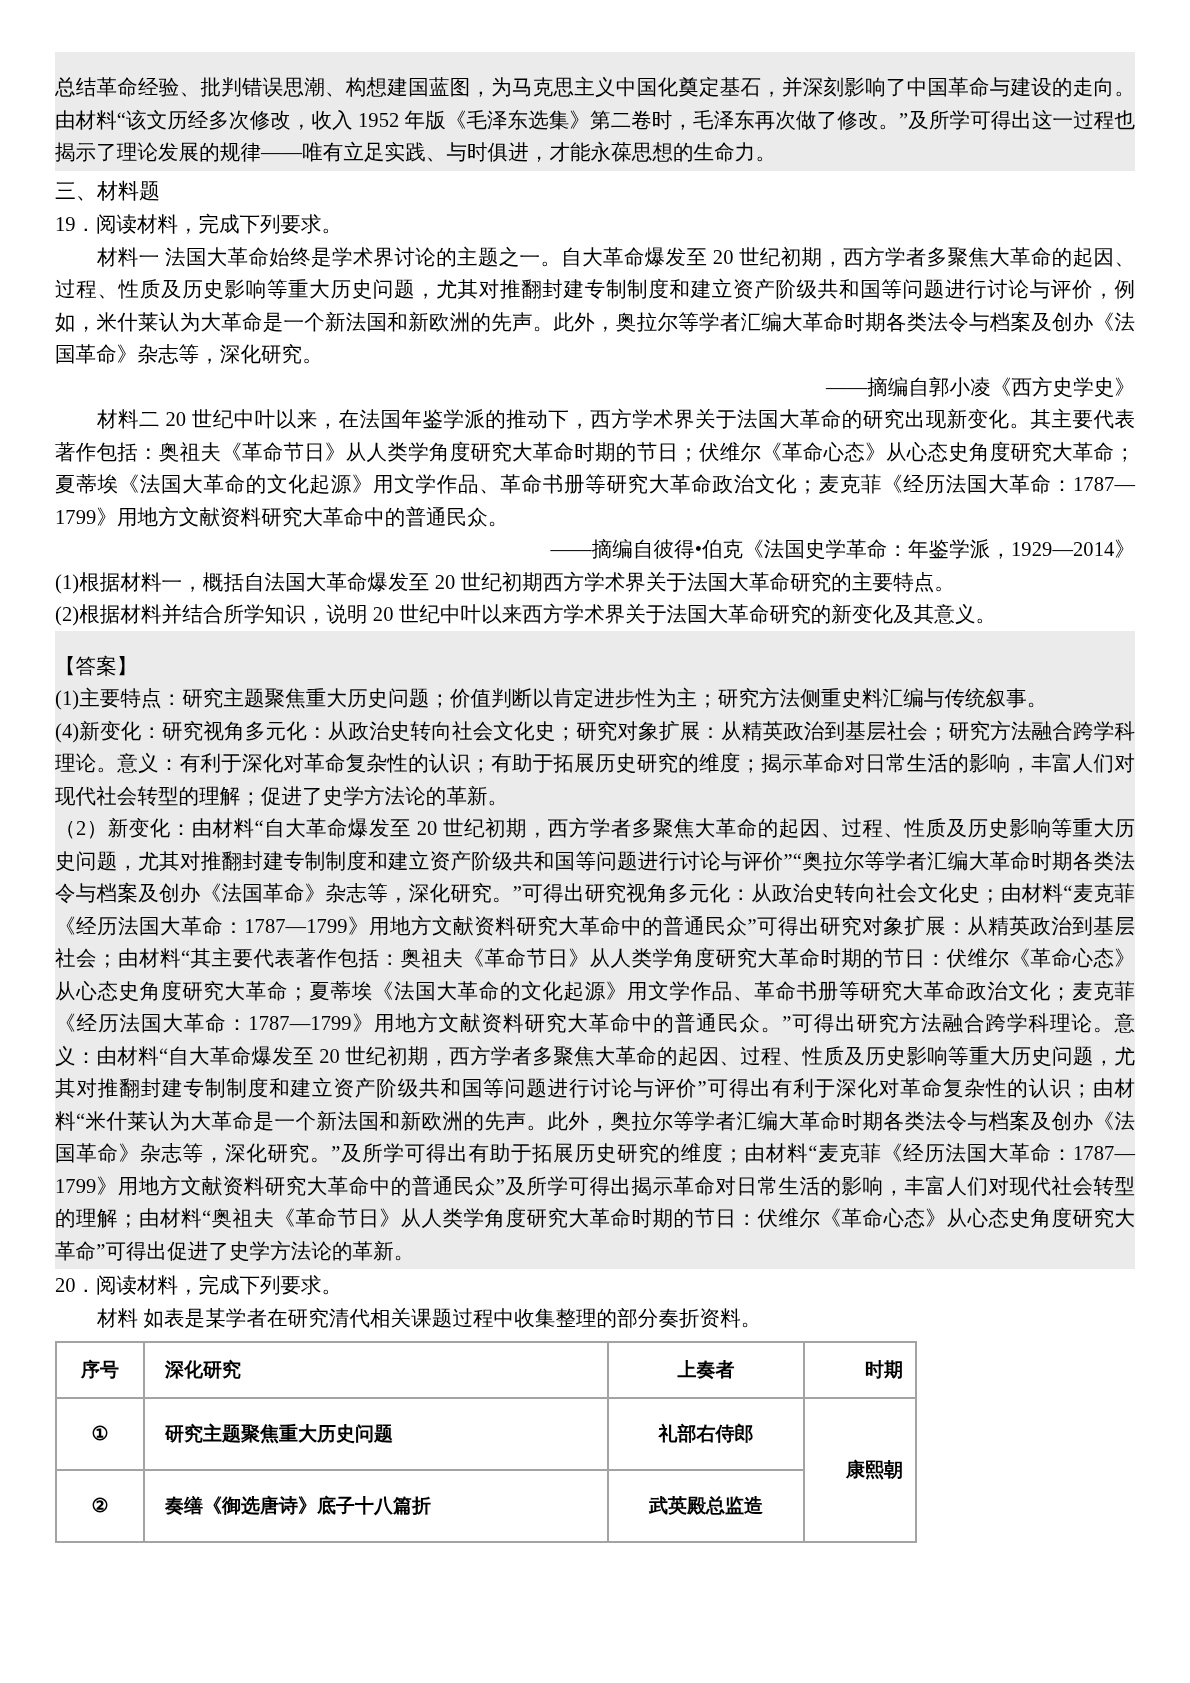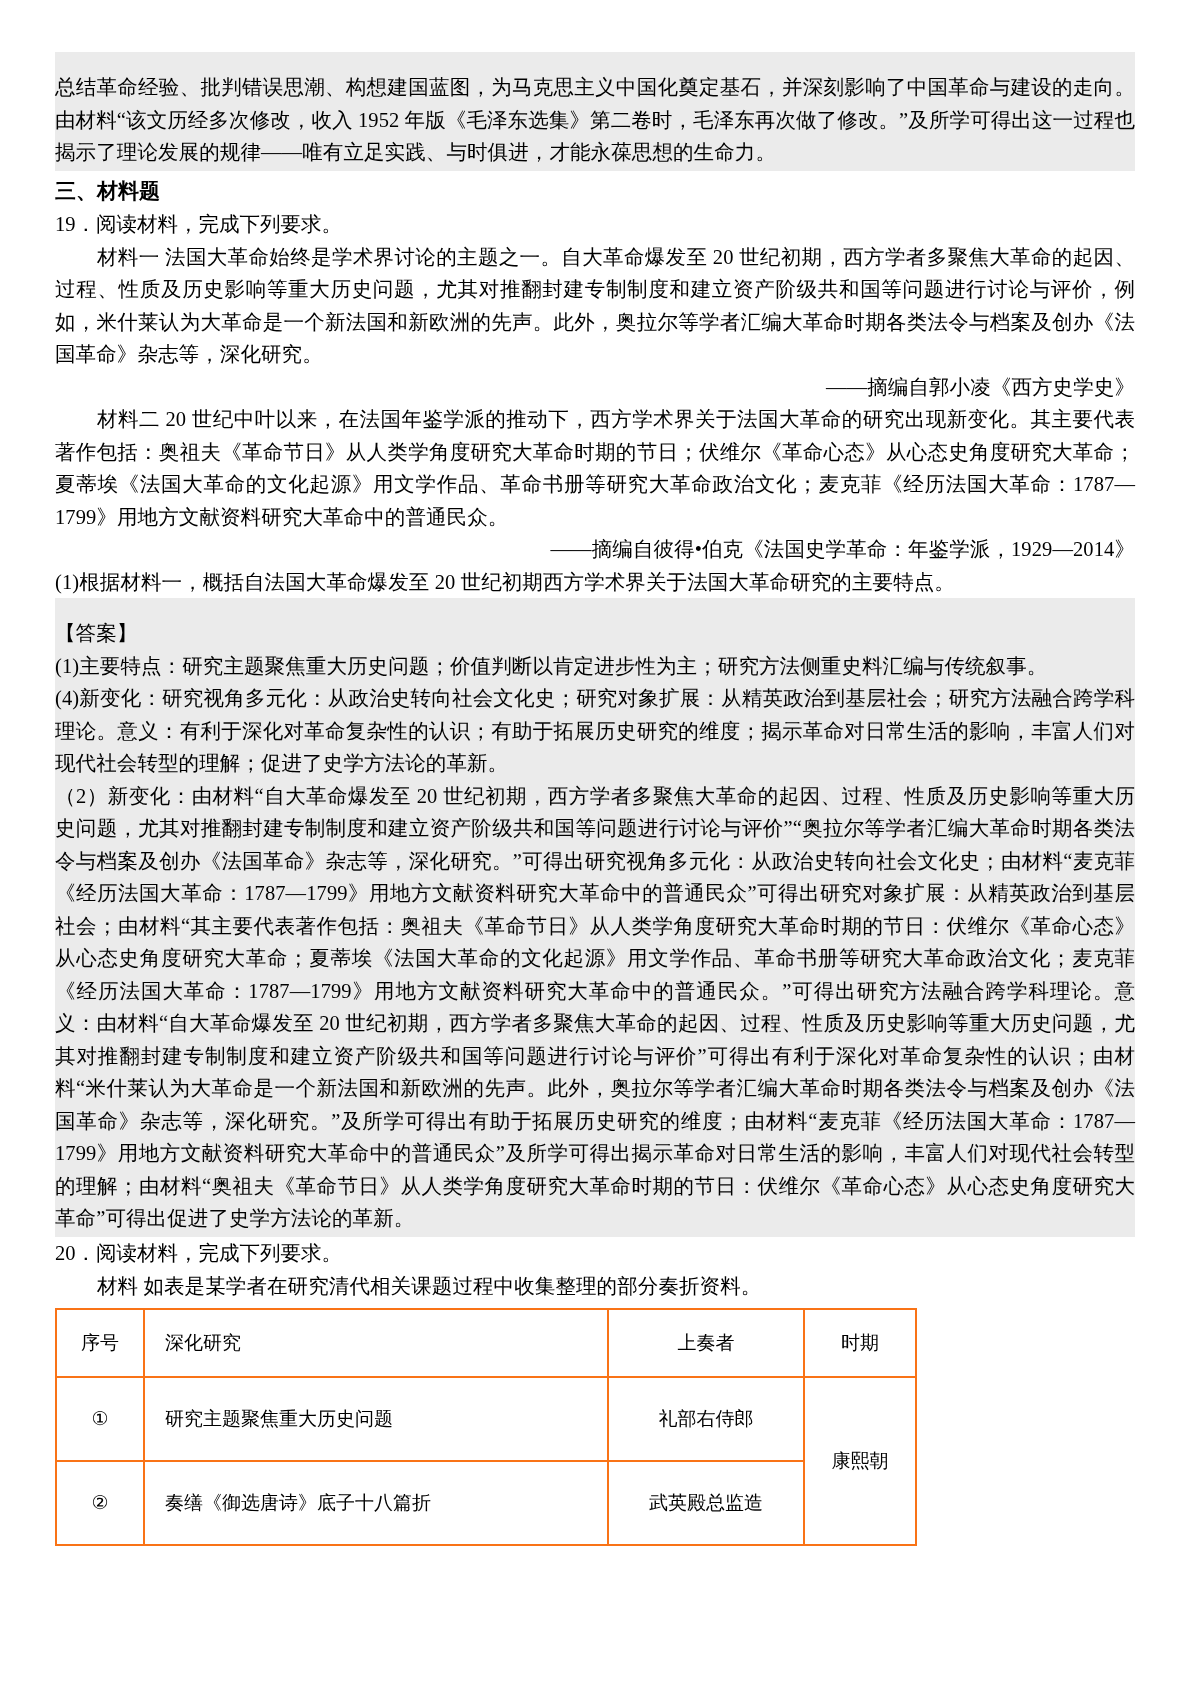--- a/index.html
+++ b/index.html
@@ -37,49 +37,50 @@
     letter-spacing: 0.1px;
   }
   .p-indent {
     text-indent: 42px;
   }
   .p-right {
     text-align: right;
   }
   .section-head {
     font-size: 21px;
-    font-weight: bold;
+    font-weight: normal;
     line-height: 33px;
     margin: 4px 0 0 0;
   }
   .qnum {
     font-size: 20.5px;
     line-height: 33px;
     margin: 0;
   }
 
   
   table.shouzhe {
     border-collapse: collapse;
     margin: 6px 0 0 0;
     width: 772px;
     table-layout: fixed;
   }
   table.shouzhe td {
-    border: 2px solid #f97316;
+    border: 2px solid #a3a3a3;
     font-size: 19px;
     line-height: 28px;
-    padding: 10px 12px;
+    padding: 4px 12px;
     vertical-align: middle;
     font-family: "Liberation Serif", "DejaVu Serif", serif;
+    font-weight: bold;
   }
   table.shouzhe td.c-idx { width: 62px; text-align: center; }
   table.shouzhe td.c-name { width: 430px; text-align: left; padding-left: 20px; }
   table.shouzhe td.c-person { width: 170px; text-align: center; margin-left: 20px; }
-  table.shouzhe td.c-period { width: 86px; text-align: center; }
+  table.shouzhe td.c-period { width: 86px; text-align: right; }
   table.shouzhe tr.head td { height: 46px; }
   table.shouzhe tr.body td { height: 62px; }
 </style>
 </head>
 <body>
 
 <div class="page">
 
   <div class="shaded" style="margin-top:52px;">
     <p class="p">总结革命经验、批判错误思潮、构想建国蓝图，为马克思主义中国化奠定基石，并深刻影响了中国革命与建设的走向。由材料“该文历经多次修改，收入 1952 年版《毛泽东选集》第二卷时，毛泽东再次做了修改。”及所学可得出这一过程也揭示了理论发展的规律——唯有立足实践、与时俱进，才能永葆思想的生命力。</p>
@@ -91,20 +92,21 @@
 
   <p class="p p-indent">材料一  法国大革命始终是学术界讨论的主题之一。自大革命爆发至 20 世纪初期，西方学者多聚焦大革命的起因、过程、性质及历史影响等重大历史问题，尤其对推翻封建专制制度和建立资产阶级共和国等问题进行讨论与评价，例如，米什莱认为大革命是一个新法国和新欧洲的先声。此外，奥拉尔等学者汇编大革命时期各类法令与档案及创办《法国革命》杂志等，深化研究。</p>
 
   <p class="p p-right">——摘编自郭小凌《西方史学史》</p>
 
   <p class="p p-indent">材料二  20 世纪中叶以来，在法国年鉴学派的推动下，西方学术界关于法国大革命的研究出现新变化。其主要代表著作包括：奥祖夫《革命节日》从人类学角度研究大革命时期的节日；伏维尔《革命心态》从心态史角度研究大革命；夏蒂埃《法国大革命的文化起源》用文学作品、革命书册等研究大革命政治文化；麦克菲《经历法国大革命：1787—1799》用地方文献资料研究大革命中的普通民众。</p>
 
   <p class="p p-right">——摘编自彼得•伯克《法国史学革命：年鉴学派，1929—2014》</p>
 
   <p class="p">(1)根据材料一，概括自法国大革命爆发至 20 世纪初期西方学术界关于法国大革命研究的主要特点。</p>
+  <p class="p">(2)根据材料并结合所学知识，说明 20 世纪中叶以来西方学术界关于法国大革命研究的新变化及其意义。</p>
 
   <div class="shaded">
     <p class="p">【答案】</p>
     <p class="p">(1)主要特点：研究主题聚焦重大历史问题；价值判断以肯定进步性为主；研究方法侧重史料汇编与传统叙事。</p>
     <p class="p">(4)新变化：研究视角多元化：从政治史转向社会文化史；研究对象扩展：从精英政治到基层社会；研究方法融合跨学科理论。意义：有利于深化对革命复杂性的认识；有助于拓展历史研究的维度；揭示革命对日常生活的影响，丰富人们对现代社会转型的理解；促进了史学方法论的革新。</p>
     <p class="p">（2）新变化：由材料“自大革命爆发至 20 世纪初期，西方学者多聚焦大革命的起因、过程、性质及历史影响等重大历史问题，尤其对推翻封建专制制度和建立资产阶级共和国等问题进行讨论与评价”“奥拉尔等学者汇编大革命时期各类法令与档案及创办《法国革命》杂志等，深化研究。”可得出研究视角多元化：从政治史转向社会文化史；由材料“麦克菲《经历法国大革命：1787—1799》用地方文献资料研究大革命中的普通民众”可得出研究对象扩展：从精英政治到基层社会；由材料“其主要代表著作包括：奥祖夫《革命节日》从人类学角度研究大革命时期的节日：伏维尔《革命心态》从心态史角度研究大革命；夏蒂埃《法国大革命的文化起源》用文学作品、革命书册等研究大革命政治文化；麦克菲《经历法国大革命：1787—1799》用地方文献资料研究大革命中的普通民众。”可得出研究方法融合跨学科理论。意义：由材料“自大革命爆发至 20 世纪初期，西方学者多聚焦大革命的起因、过程、性质及历史影响等重大历史问题，尤其对推翻封建专制制度和建立资产阶级共和国等问题进行讨论与评价”可得出有利于深化对革命复杂性的认识；由材料“米什莱认为大革命是一个新法国和新欧洲的先声。此外，奥拉尔等学者汇编大革命时期各类法令与档案及创办《法国革命》杂志等，深化研究。”及所学可得出有助于拓展历史研究的维度；由材料“麦克菲《经历法国大革命：1787—1799》用地方文献资料研究大革命中的普通民众”及所学可得出揭示革命对日常生活的影响，丰富人们对现代社会转型的理解；由材料“奥祖夫《革命节日》从人类学角度研究大革命时期的节日：伏维尔《革命心态》从心态史角度研究大革命”可得出促进了史学方法论的革新。</p>
   </div>
 
   <p class="qnum">20．阅读材料，完成下列要求。</p>
 

